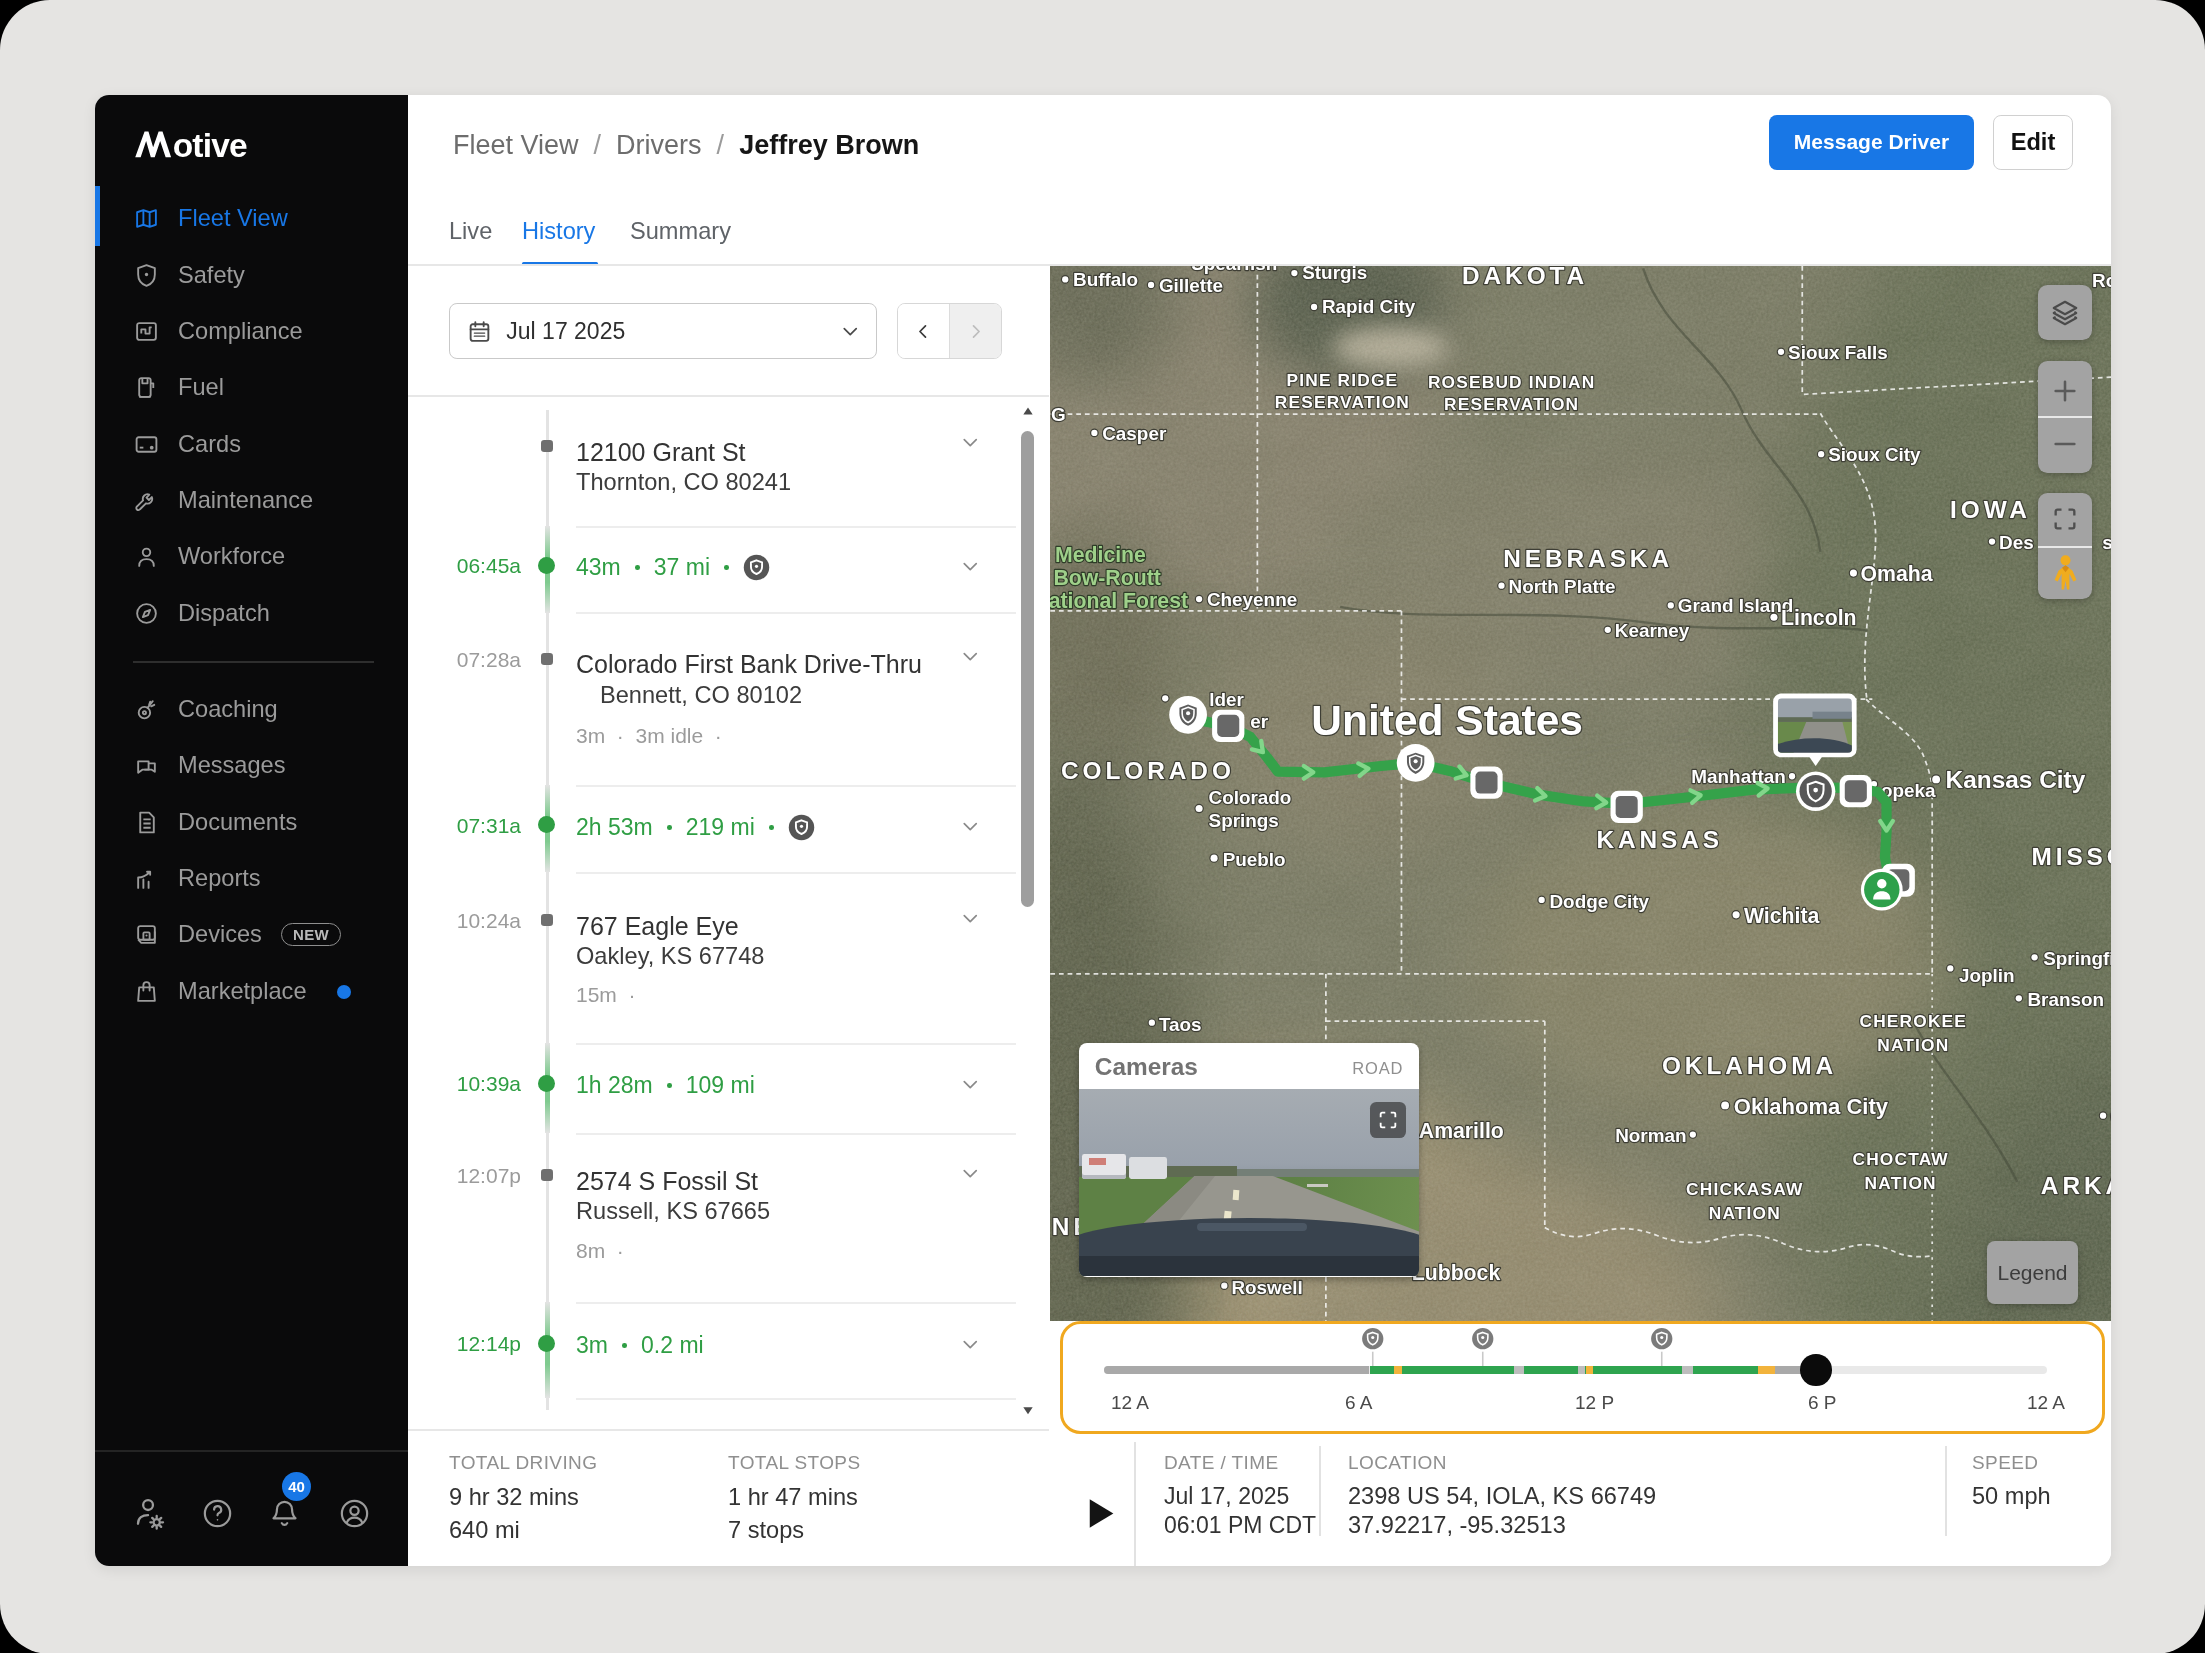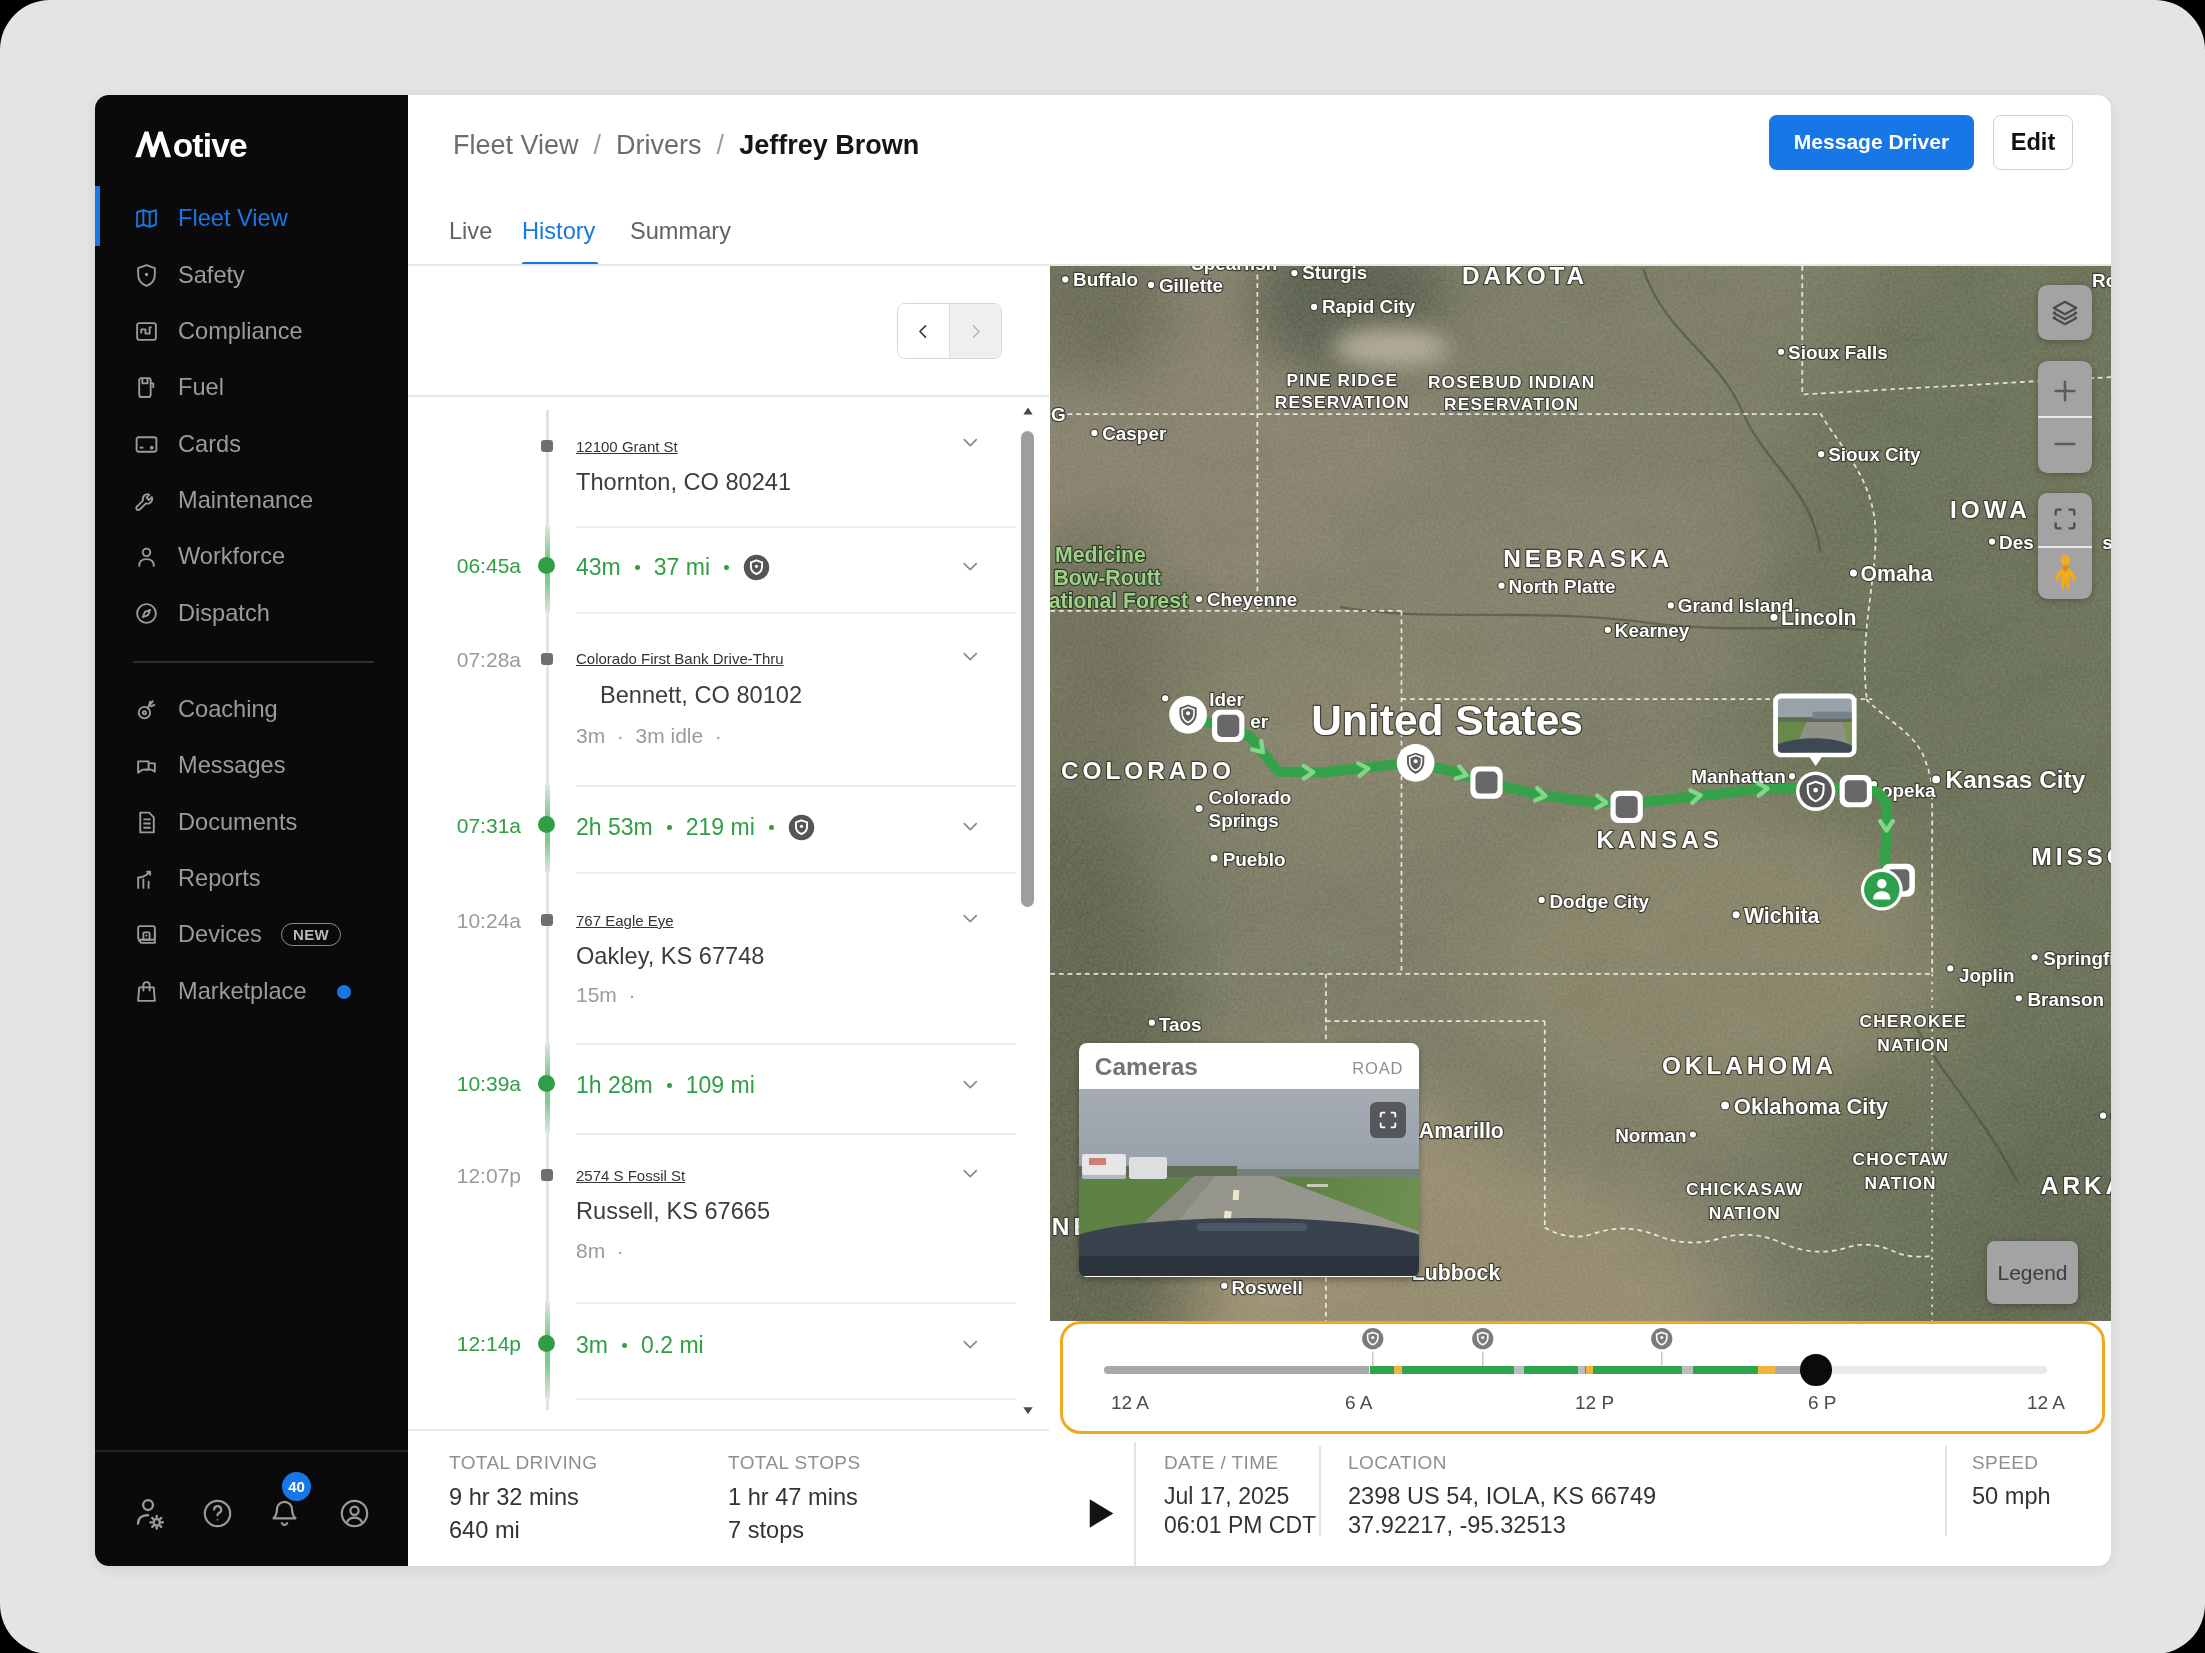--- a/index.html
+++ b/index.html
@@ -18,21 +18,21 @@
   
   .crumb { position:absolute; font-size:27px; color:#6d6d6d; }
   .tab { position:absolute; font-size:23.6px; color:#5f6368; }
   .btn-blue { position:absolute; background:#1877e6; color:#fff; border-radius:7.9px; font-weight:bold; font-size:21px; display:flex; align-items:center; justify-content:center; }
   .btn-white { position:absolute; background:#fff; color:#111; border:1.6px solid #d0d0d0; border-radius:7.9px; font-weight:bold; font-size:23.6px; display:flex; align-items:center; justify-content:center; }
   .hairline-h { position:absolute; background:#e7e7e7; height:1.6px; }
   .hairline-v { position:absolute; background:#e2e2e2; width:1.6px; }
   
   .timecol { position:absolute; width:90px; text-align:right; font-size:21px; color:#9b9b9b; }
   .timecol.green { color:#2f9e44; }
-  .addr1 { position:absolute; left:481px; font-size:15px; color:#333;text-decoration:underline; }
+  .addr1 { position:absolute; left:481px; font-size:25px; color:#333; }
   .addr2 { position:absolute; left:481px; font-size:23.6px; color:#3c3c3c; }
   .meta { position:absolute; left:481px; font-size:21px; color:#9b9b9b; }
   .drive { position:absolute; left:481px; font-size:23px; color:#2f9e44; display:flex; align-items:center; gap:11px; }
   .rowsep { position:absolute; left:481px; width:440px; height:1.6px; background:#ededed; }
   .chev { position:absolute; left:865px; width:20.5px; height:20.5px; }
   .sq-marker { position:absolute; width:11.8px; height:11.8px; border-radius:3.2px; background:#6f6f6f; }
   .dot-marker { position:absolute; width:17.3px; height:17.3px; border-radius:50%; background:#2f9e44; }
   .labelcap { position:absolute; font-size:19px; color:#8f8f8f; letter-spacing:0.4px; }
   .val { position:absolute; font-size:23.6px; color:#333; }
   .dsep { width:4.7px; height:4.7px; border-radius:50%; background:#2f9e44; display:inline-block; margin:0 3.2px; }
@@ -188,20 +188,31 @@
 
     <div class="crumb" style="left:358px;top:35px;">Fleet View &nbsp;<span style="color:#9b9b9b">/</span>&nbsp; Drivers &nbsp;<span style="color:#9b9b9b">/</span>&nbsp; <span style="color:#161616;font-weight:bold;">Jeffrey Brown</span></div>
     <div class="tab" style="left:354px;top:123px;">Live</div>
     <div class="tab" style="left:427px;top:123px;color:#1877e6;">History</div>
     <div class="tab" style="left:535px;top:123px;">Summary</div>
     <div class="abs" style="left:427px;top:167px;width:76px;height:3.2px;background:#1877e6;border-radius:1.6px;"></div>
     <div class="hairline-h" style="left:313px;top:169px;width:1703px;"></div>
     <div class="btn-blue" style="left:1674px;top:19.7px;width:205px;height:55px;">Message Driver</div>
     <div class="btn-white" style="left:1898px;top:19.7px;width:80px;height:55px;">Edit</div>
 
+    <div class="abs" style="left:354px;top:208px;width:428px;height:56px;border:1.6px solid #c9c9c9;border-radius:7.9px;display:flex;align-items:center;">
+      <svg style="margin-left:17.3px" width="25" height="25" viewBox="0 0 24 24" fill="none" stroke="#4a4a4a" stroke-width="1.8" stroke-linecap="round">
+          <rect x="3.5" y="5" width="17" height="16" rx="2"></rect>
+          <path d="M3.5 10 H20.5 M8 3 V7 M16 3 V7"></path>
+          <path d="M7 13.5 H17 M7 16.5 H17" stroke-width="1.2"></path>
+        </svg>
+      <span style="margin-left:14px;font-size:23px;color:#2f2f2f;">Jul 17 2025</span>
+      <svg style="margin-left:auto;margin-right:15.8px" width="20.5" height="20.5" viewBox="0 0 24 24" fill="none" stroke="#4a4a4a" stroke-width="2" stroke-linecap="round" stroke-linejoin="round">
+          <path d="M5 9 L12 16 L19 9"></path>
+        </svg>
+    </div>
     <div class="abs" style="left:802px;top:208px;width:105px;height:56px;border:1.6px solid #d7d7d7;border-radius:7.9px;overflow:hidden;display:flex;">
       <div style="flex:1;background:#fff;display:flex;align-items:center;justify-content:center;">
           <svg width="19" height="19" viewBox="0 0 24 24" fill="none" stroke="#3c3c3c" stroke-width="2.2" stroke-linecap="round" stroke-linejoin="round">
             <path d="M14.5 5 L7.5 12 L14.5 19"></path>
           </svg>
         </div>
       <div style="flex:1;background:#efefef;display:flex;align-items:center;justify-content:center;border-left:1.6px solid #dcdcdc;">
           <svg width="19" height="19" viewBox="0 0 24 24" fill="none" stroke="#bdbdbd" stroke-width="2.2" stroke-linecap="round" stroke-linejoin="round">
             <path d="M9.5 5 L16.5 12 L9.5 19"></path>
           </svg>

